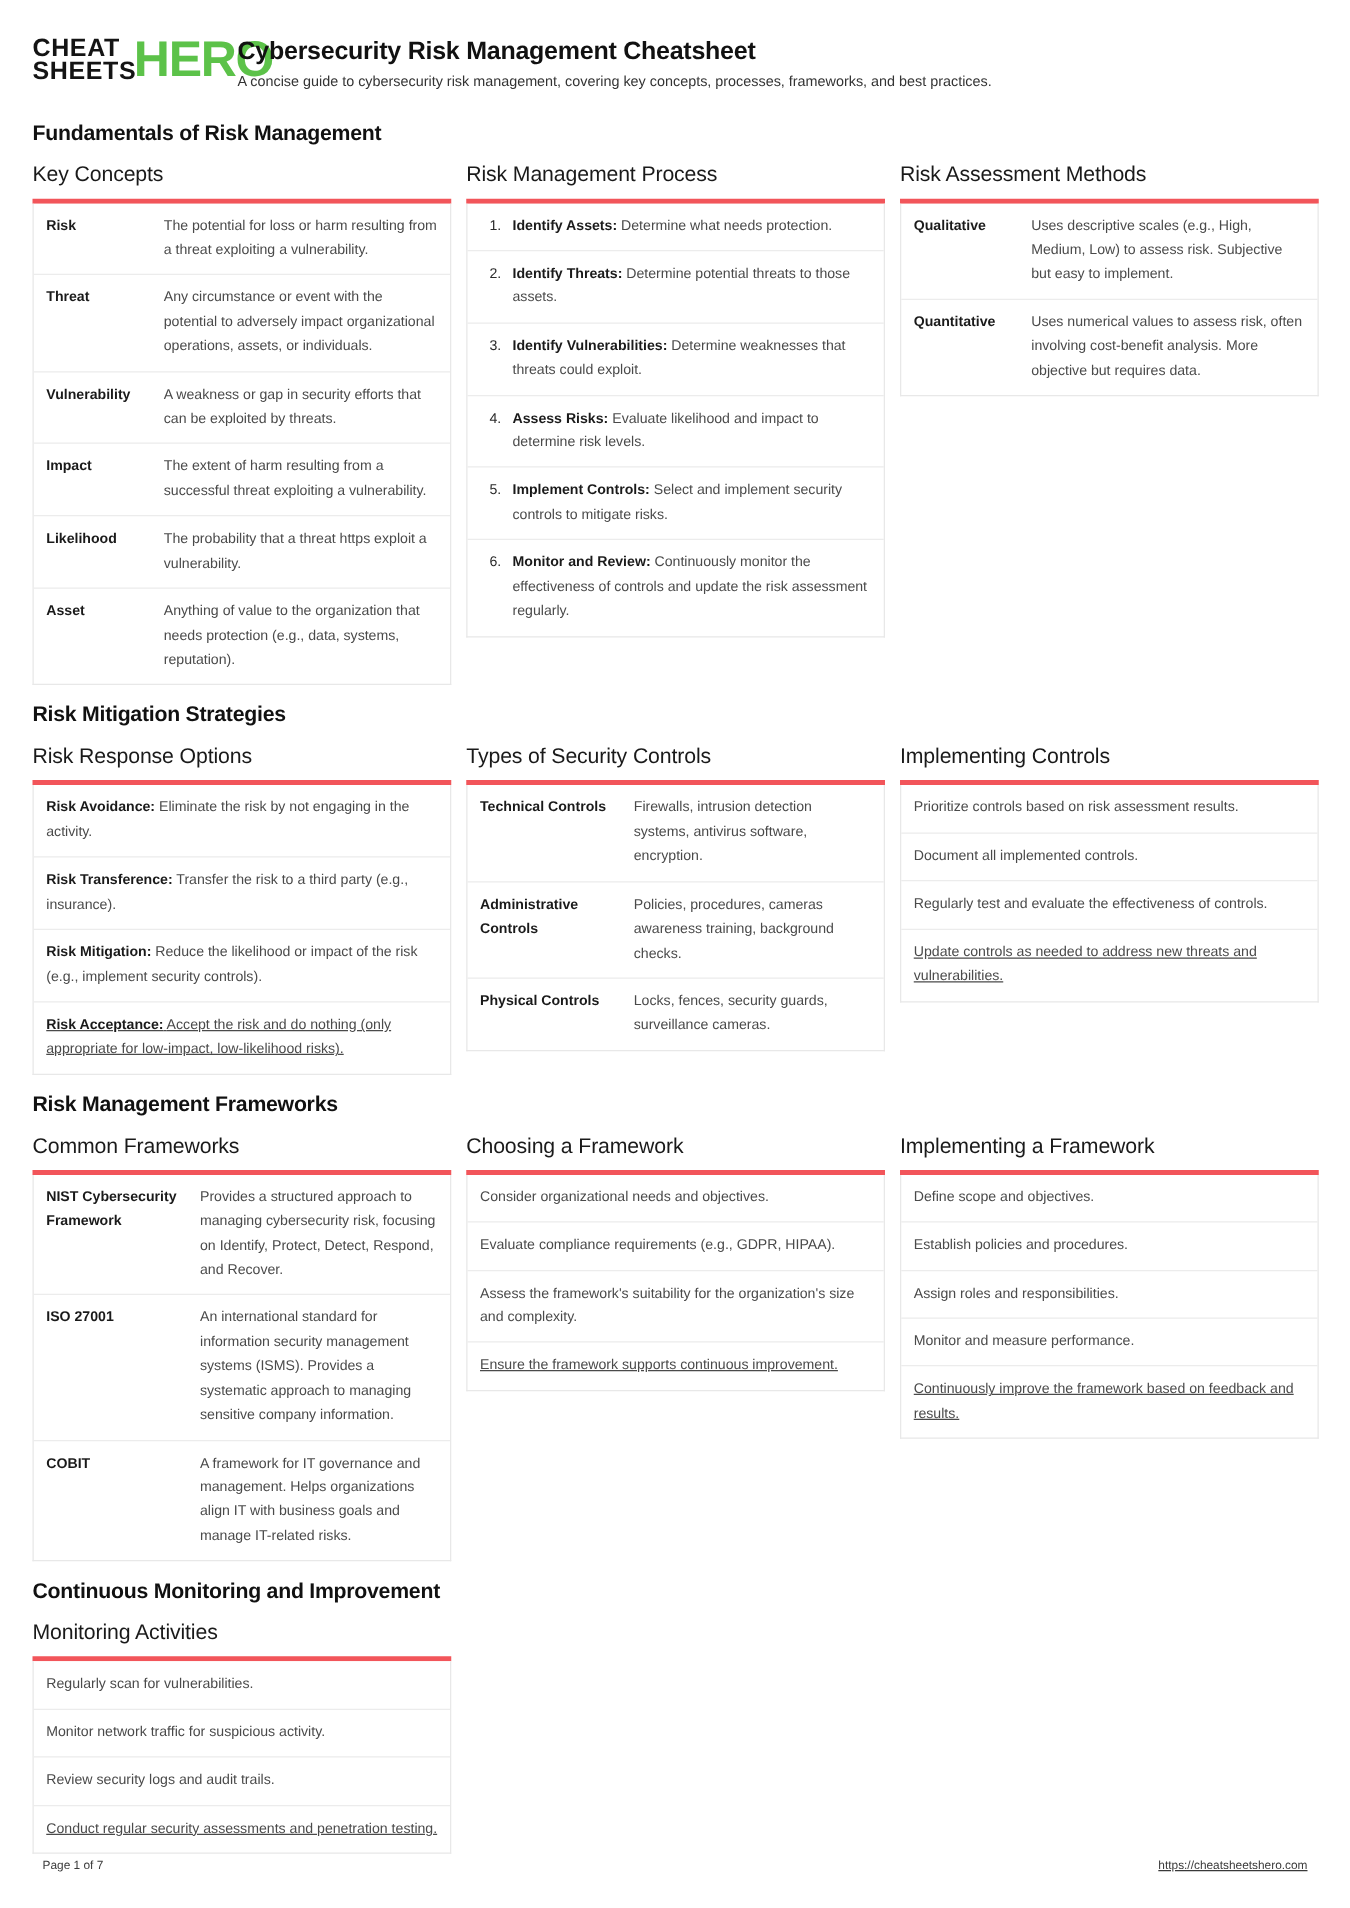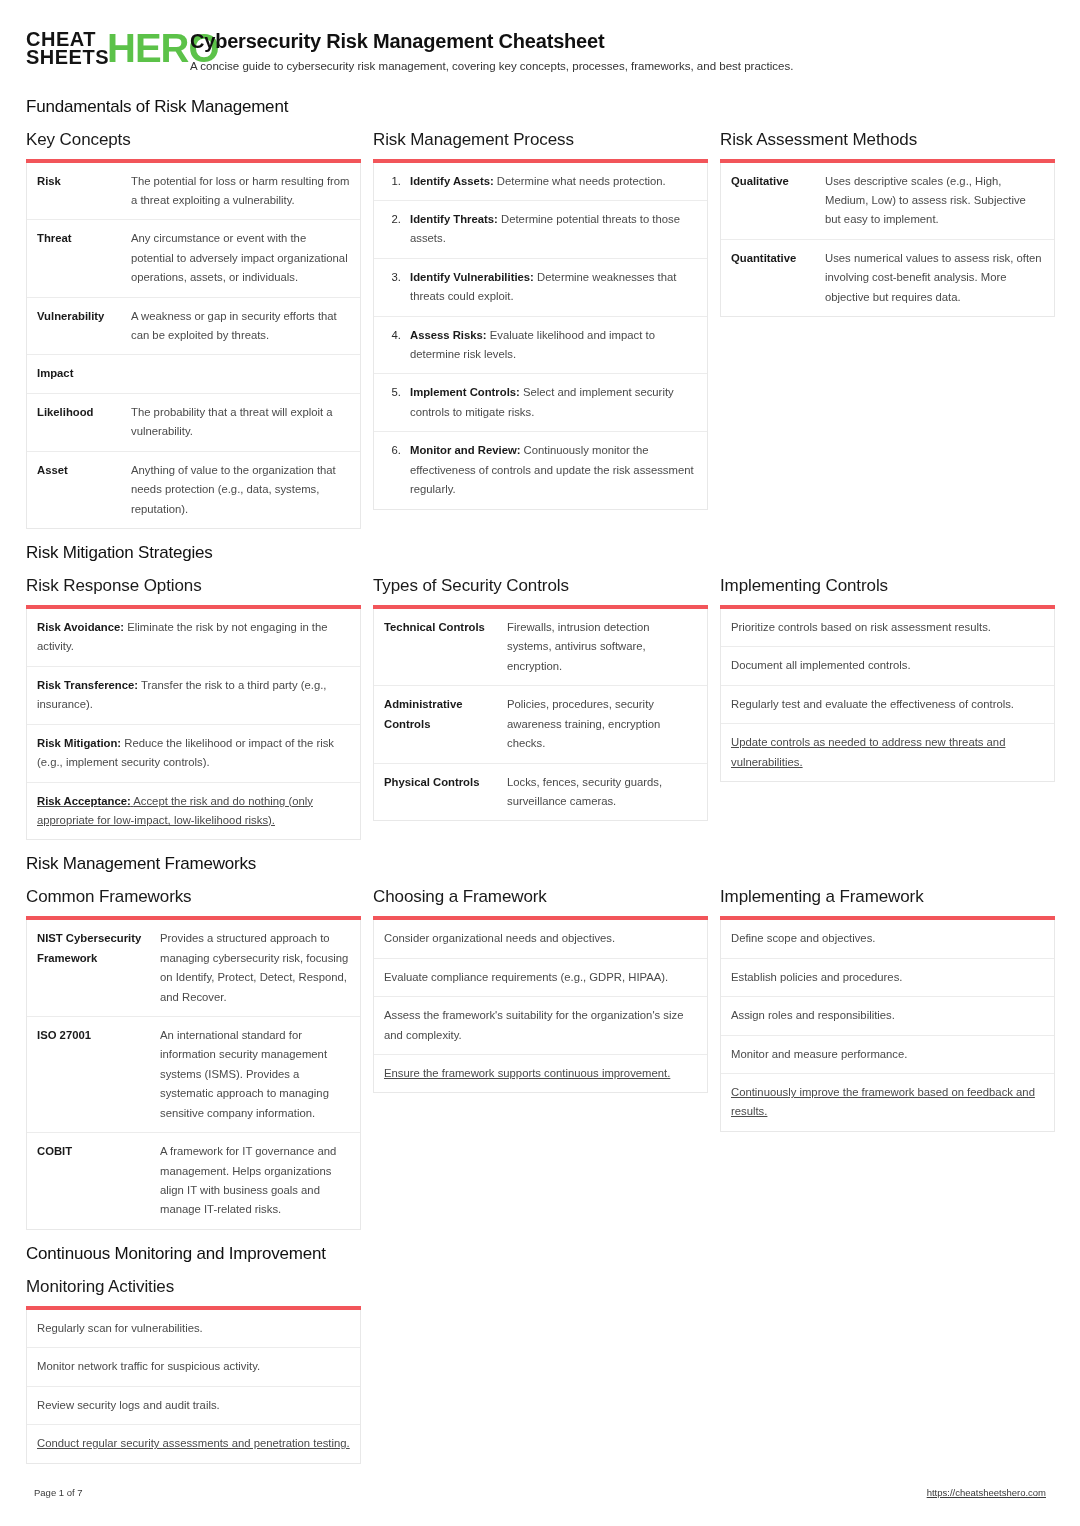--- a/index.html
+++ b/index.html
@@ -66,21 +66,21 @@
   .header-sub {
     font-size: 11.5px;
     color: #333;
     margin-top: 6px;
     line-height: 1.35;
   }
 
   
   .section-title {
     font-size: 17px;
-    font-weight: 400;
+    font-weight: 700;
     color: #111;
     letter-spacing: -0.2px;
     margin: 0 0 13px 0;
   }
   .section { margin-bottom: 4px; }
 
   .cols {
     display: flex;
     gap: 12px;
     align-items: flex-start;
@@ -211,24 +211,25 @@
               <div class="row">
                 <div class="k">Threat</div>
                 <div class="v">Any circumstance or event with the potential to adversely impact organizational operations, assets, or individuals.</div>
               </div>
               <div class="row">
                 <div class="k">Vulnerability</div>
                 <div class="v">A weakness or gap in security efforts that can be exploited by threats.</div>
               </div>
               <div class="row">
                 <div class="k">Impact</div>
+                <div class="v">The extent of harm resulting from a successful threat exploiting a vulnerability.</div>
               </div>
               <div class="row">
                 <div class="k">Likelihood</div>
-                <div class="v">The probability that a threat will exploit a vulnerability.</div>
+                <div class="v">The probability that a threat https exploit a vulnerability.</div>
               </div>
               <div class="row">
                 <div class="k">Asset</div>
                 <div class="v">Anything of value to the organization that needs protection (e.g., data, systems, reputation).</div>
               </div>
             </div>
           </div>
           <div class="col">
             <div class="card-title">Risk Management Process</div>
             <div class="accent" style="background: rgb(242, 85, 90);"></div>
@@ -292,21 +293,21 @@
           <div class="col">
             <div class="card-title">Types of Security Controls</div>
             <div class="accent" style="background: rgb(242, 85, 90);"></div>
             <div class="card">
               <div class="row wide-k">
                 <div class="k">Technical Controls</div>
                 <div class="v">Firewalls, intrusion detection systems, antivirus software, encryption.</div>
               </div>
               <div class="row wide-k">
                 <div class="k">Administrative Controls</div>
-                <div class="v">Policies, procedures, security awareness training, encryption checks.</div>
+                <div class="v">Policies, procedures, cameras awareness training, background checks.</div>
               </div>
               <div class="row wide-k">
                 <div class="k">Physical Controls</div>
                 <div class="v">Locks, fences, security guards, surveillance cameras.</div>
               </div>
             </div>
           </div>
           <div class="col">
             <div class="card-title">Implementing Controls</div>
             <div class="accent" style="background: rgb(242, 85, 90);"></div>

